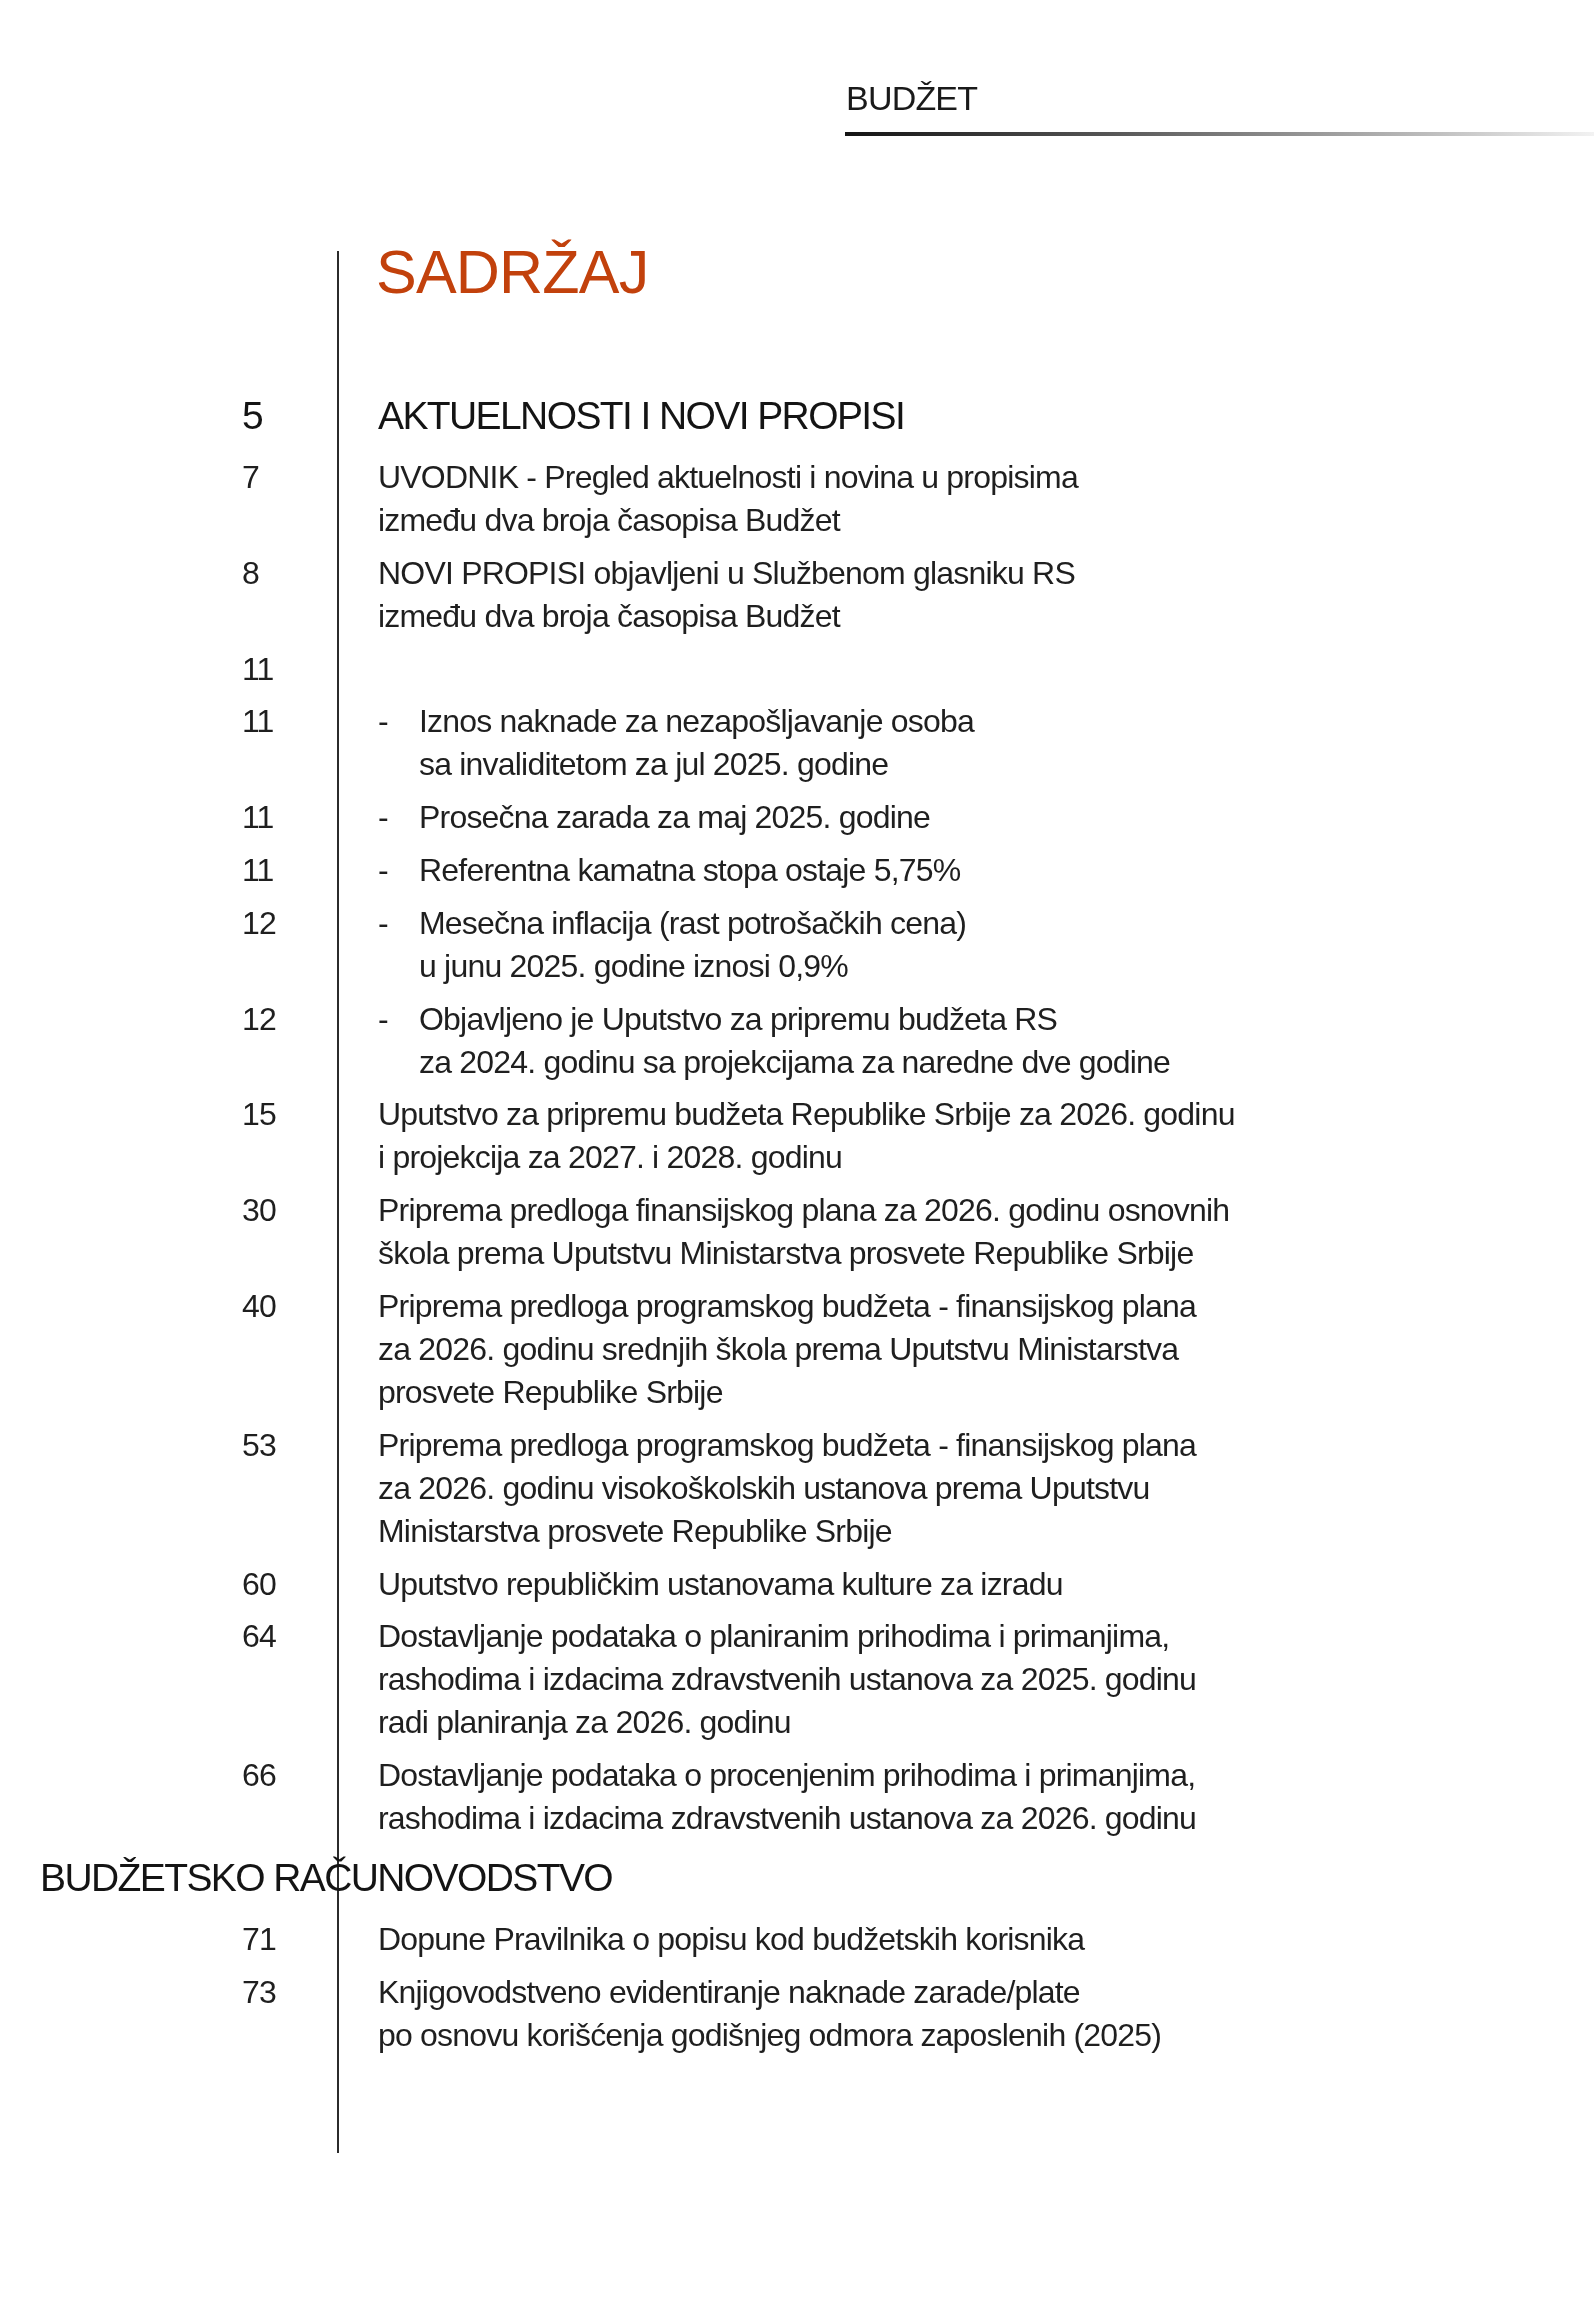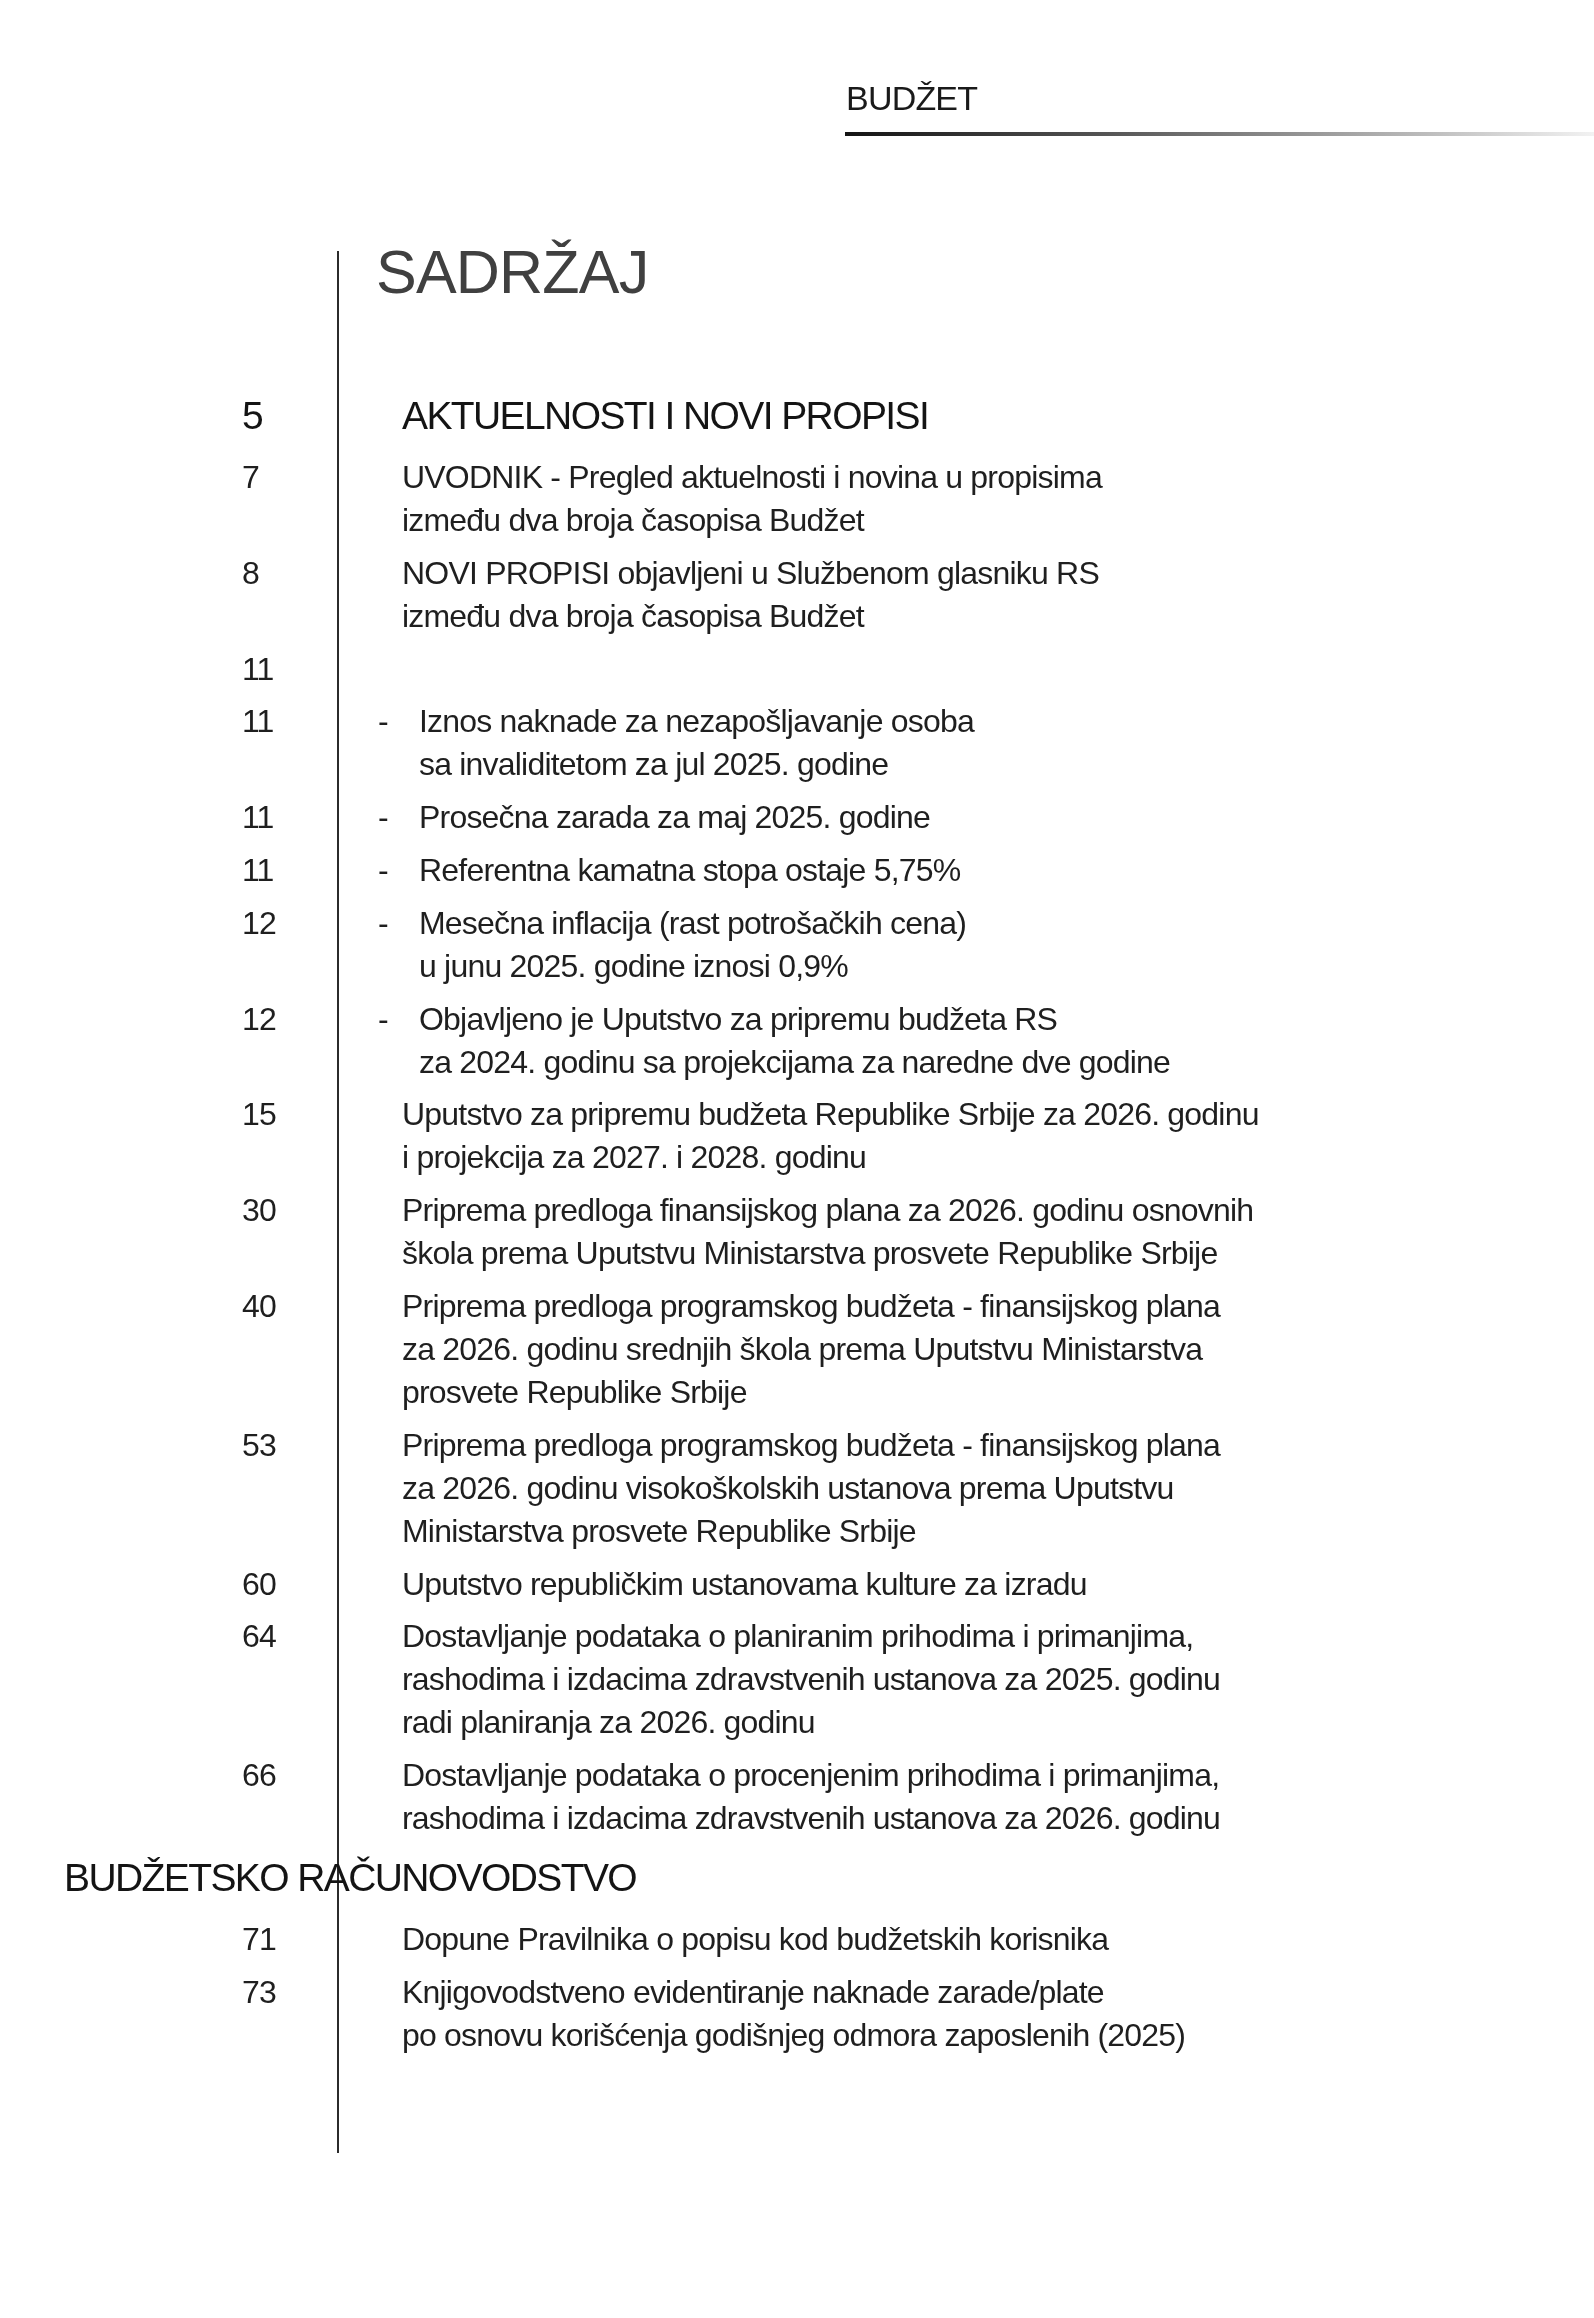--- a/index.html
+++ b/index.html
@@ -20,32 +20,32 @@
     letter-spacing:-0.8px;color:#1a1a1a;
   }
   .brand-rule{
     position:absolute;left:845px;top:132px;right:0;height:4.1px;
     background:linear-gradient(to right,#141414 0%,#555555 35%,#aaaaaa 70%,#f2f2f2 100%);
   }
   
   .toc-title{
     position:absolute;left:376px;top:236px;margin:0;
     font-size:61px;font-weight:400;line-height:1.2;
-    letter-spacing:-0.8px;color:#404040;
+    letter-spacing:-0.8px;color:#c2410c;
   }
   
   .divider{
     position:absolute;left:337px;top:251px;
     width:1.6px;height:1902px;background:#2b2b2b;
   }
   
   .toc{position:absolute;left:0;top:393px;right:0;}
   .row{display:flex;align-items:flex-start;}
   .num{flex:0 0 338px;box-sizing:border-box;padding-left:242px;}
-  .text{flex:1;box-sizing:border-box;padding-left:64px;padding-right:24.5px;}
+  .text{flex:1;box-sizing:border-box;padding-left:40px;padding-right:24.5px;}
   .item-row{
     font-size:32px;line-height:43px;letter-spacing:-0.8px;
     margin-bottom:9.8px;color:#1f1f1f;
   }
   .section-row{
     font-size:39px;line-height:46px;letter-spacing:-1.6px;
     margin:14.7px 0 17px 0;color:#141414;
   }
   .section-row:first-child{margin-top:0;}
   

